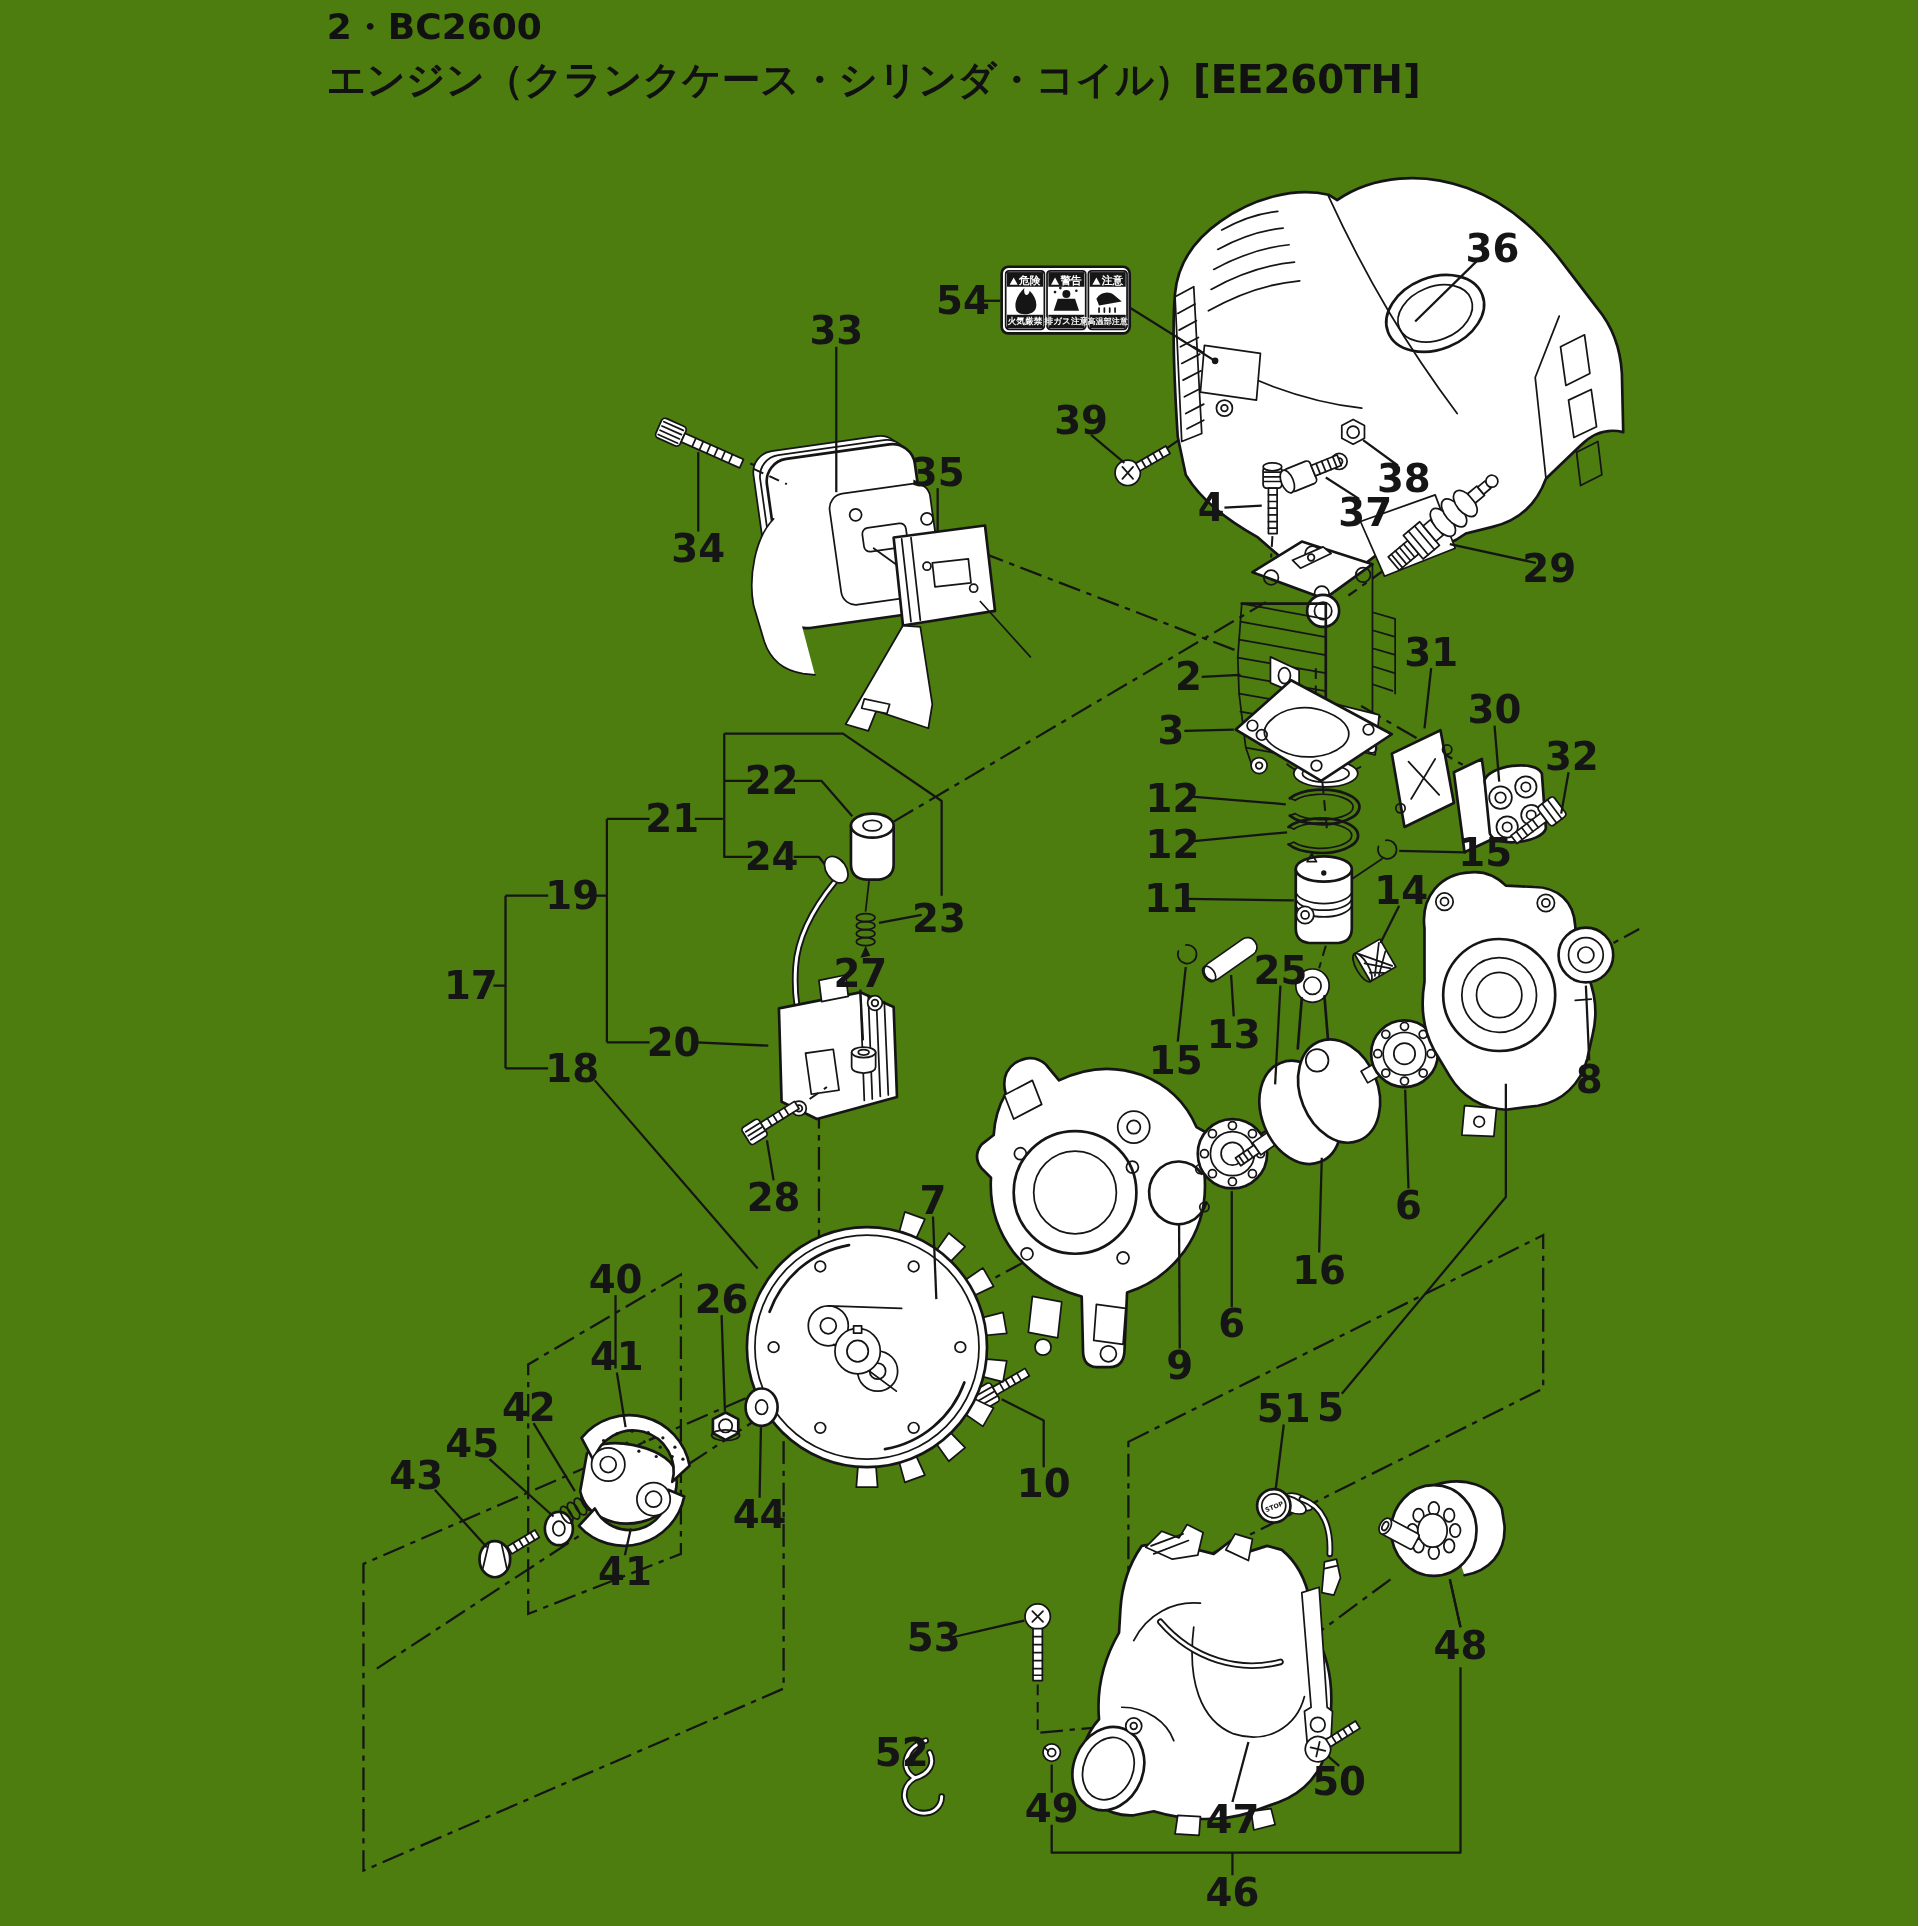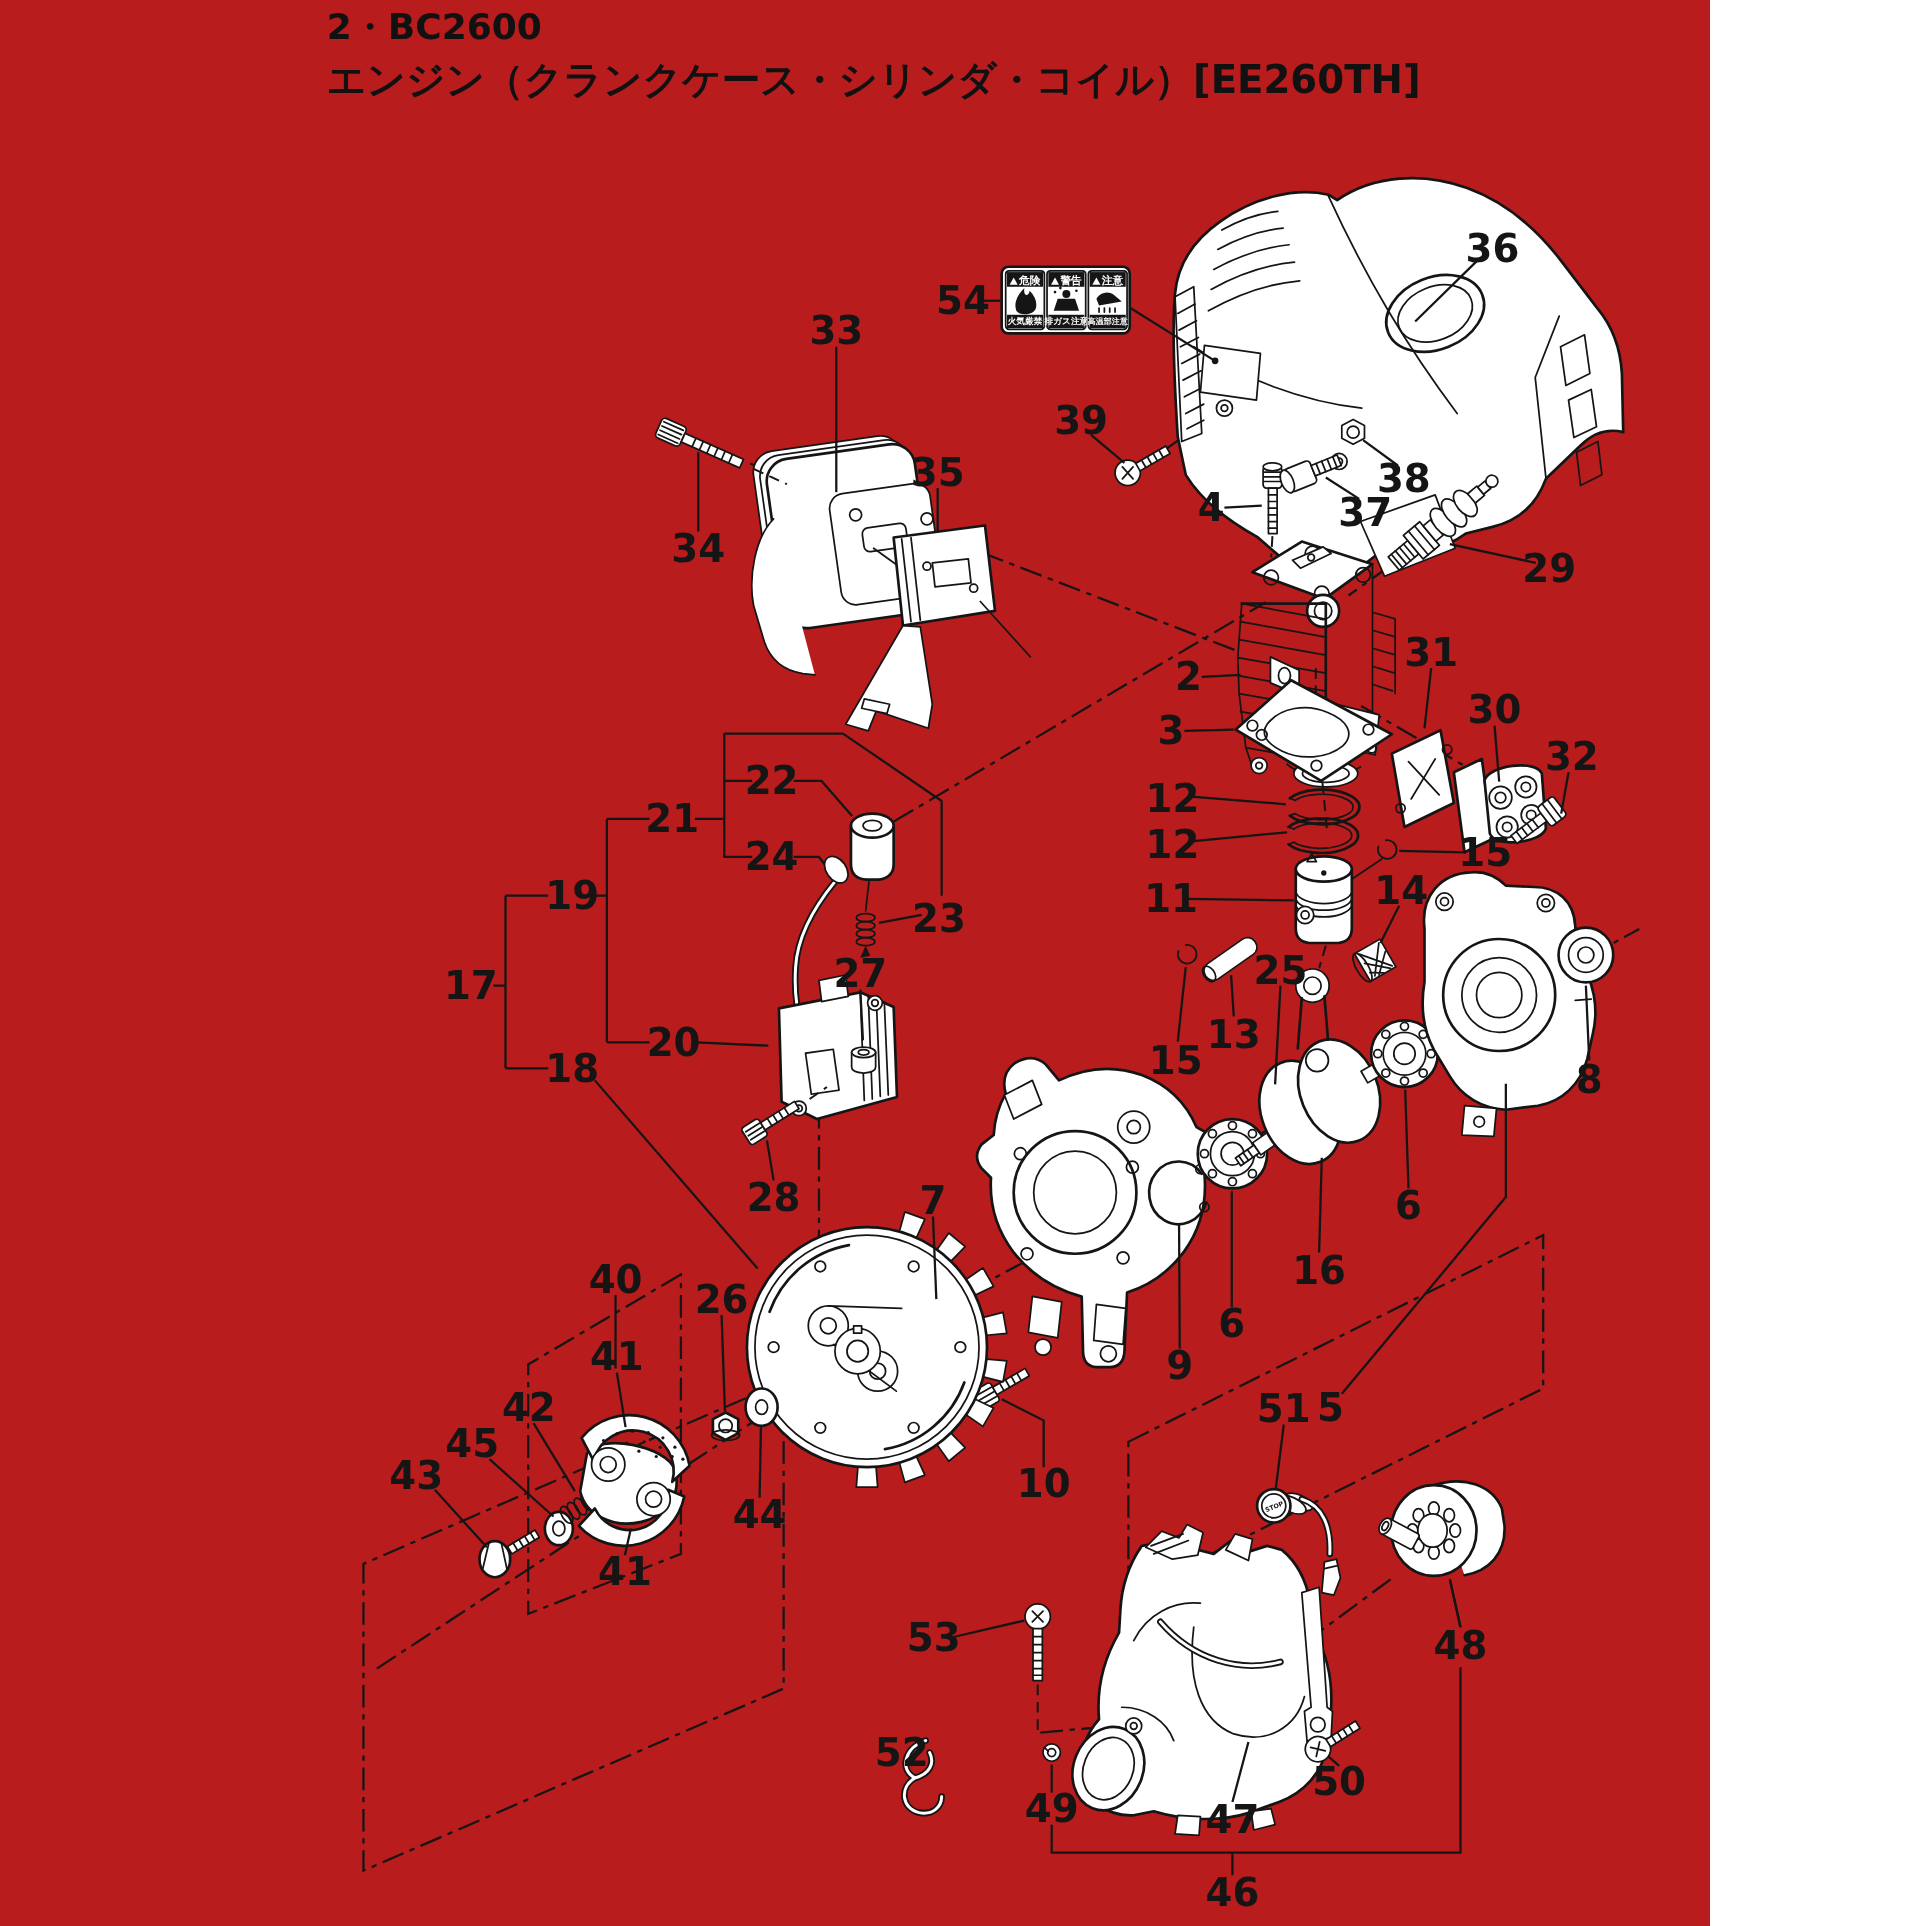--- a/index.html
+++ b/index.html
@@ -1,16 +1,16 @@
 <!DOCTYPE html>
 <html style="font-size:10.7px"><head>
 <meta charset="utf-8">
 <style>
   html,body{margin:0;padding:0;background:#ffffff;}
-  .stage{width:1710px;height:1926px;position:relative;background:#b91c1c;}
+  .stage{width:1918px;height:1926px;position:relative;background:#4d7c0f;}
   svg{display:block;}
   svg text{font-family:"DejaVu Sans","Liberation Sans",sans-serif;}
   .ink{stroke:#151515;fill:none;stroke-width:4;stroke-linejoin:round;stroke-linecap:round;}
   .ink2{stroke:#151515;fill:none;stroke-width:2.6;stroke-linejoin:round;stroke-linecap:round;}
   .inkf{stroke:#151515;fill:#ffffff;stroke-width:4;stroke-linejoin:round;stroke-linecap:round;}
   .inkf2{stroke:#151515;fill:#ffffff;stroke-width:2.6;stroke-linejoin:round;stroke-linecap:round;}
   .solid{fill:#151515;stroke:none;}
   .dashdot{stroke:#151515;fill:none;stroke-width:3.4;stroke-dasharray:34 10 8 10;}
   .dash{stroke:#151515;fill:none;stroke-width:3;stroke-dasharray:16 10;}
   .wireO{stroke:#151515;fill:none;stroke-width:10;stroke-linecap:round;}

